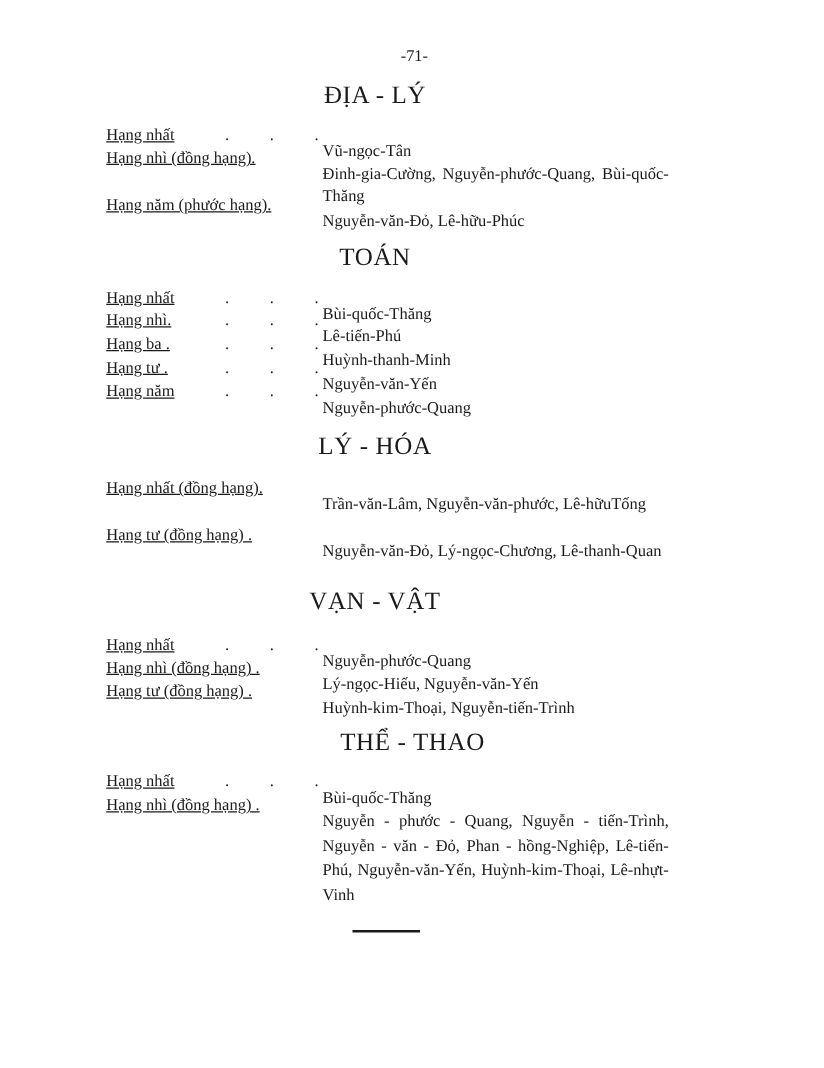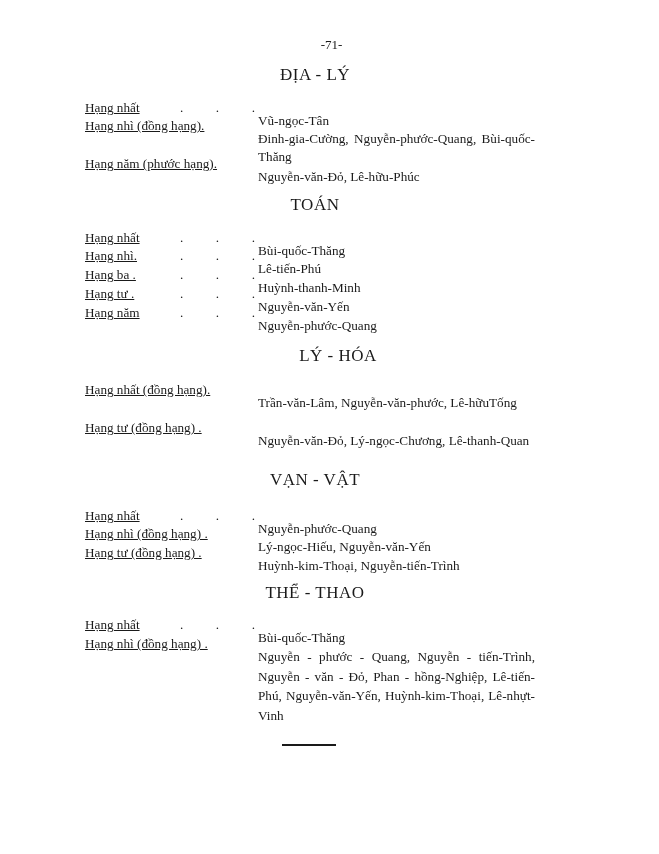--- a/index.html
+++ b/index.html
@@ -1,21 +1,21 @@
 <!DOCTYPE html>
 <html><head>
 <meta charset="utf-8">
 <style>
   html, body { margin:0; padding:0; }
   body {
     width:659px; height:854px; background:#ffffff; position:relative; overflow:hidden;
     font-family:"Liberation Serif", "DejaVu Serif", serif; color:#1a1a1a;
   }
   .page-num { position:absolute; top:37px; left:0; width:659px; text-align:center; font-size:13px; padding-left:2px; }
-  .heading { position:absolute; left:15px; width:600px; text-align:center; font-size:17px; letter-spacing:0.5px; }
+  .heading { position:absolute; left:0; width:600px; text-align:center; font-size:20px; letter-spacing:0.5px; }
   .row { position:absolute; left:85px; width:450px; font-size:13.2px; line-height:18px; }
   .label { position:absolute; left:0; top:0; width:170px; white-space:nowrap;text-decoration:underline; }
   .dots { position:absolute; top:0; left:95px; width:75px; display:flex; justify-content:space-between; }
   .value { position:absolute; left:173px; top:13px; width:277px; text-align:justify; }
   .value.justify { text-align-last:left; }
   .divider { position:absolute; top:744px; left:282px; width:54px; height:2px; background:#1a1a1a; }
 </style>
 </head>
 <body>
 
@@ -80,21 +80,21 @@
 <div class="row" style="top:304px;">
   <span class="label">Hạng năm</span>
   <span class="dots">
       <span>.</span>
       <span>.</span>
       <span>.</span>
     </span>
   <span class="value">Nguyễn-phước-Quang</span>
 </div>
 
-<div class="heading" style="top:346px;padding-left:23px;">LÝ - HÓA</div>
+<div class="heading" style="top:346px;">LÝ - HÓA</div>
 <div class="row" style="top:381px;">
   <span class="label">Hạng nhất (đồng hạng).</span>
   <span class="value justify">Trần-văn-Lâm, Nguyễn-văn-phước, Lê-hữuTống</span>
 </div>
 <div class="row" style="top:419px;">
   <span class="label">Hạng tư (đồng hạng) .</span>
   <span class="value justify">Nguyễn-văn-Đỏ, Lý-ngọc-Chương, Lê-thanh-Quan</span>
 </div>
 
 <div class="heading" style="top:470px;">VẠN - VẬT</div>
@@ -109,21 +109,21 @@
 </div>
 <div class="row" style="top:525px;">
   <span class="label">Hạng nhì (đồng hạng) .</span>
   <span class="value">Lý-ngọc-Hiếu, Nguyễn-văn-Yến</span>
 </div>
 <div class="row" style="top:544px;">
   <span class="label">Hạng tư (đồng hạng) .</span>
   <span class="value">Huỳnh-kim-Thoại, Nguyễn-tiến-Trình</span>
 </div>
 
-<div class="heading" style="top:583px;">THỂ - THAO</div>
+<div class="heading" style="top:583px;padding-left:30px;">THỂ - THAO</div>
 <div class="row" style="top:616px;">
   <span class="label">Hạng nhất</span>
   <span class="dots">
       <span>.</span>
       <span>.</span>
       <span>.</span>
     </span>
   <span class="value">Bùi-quốc-Thăng</span>
 </div>
 <div class="row" style="top:634px; line-height:19.5px;">

